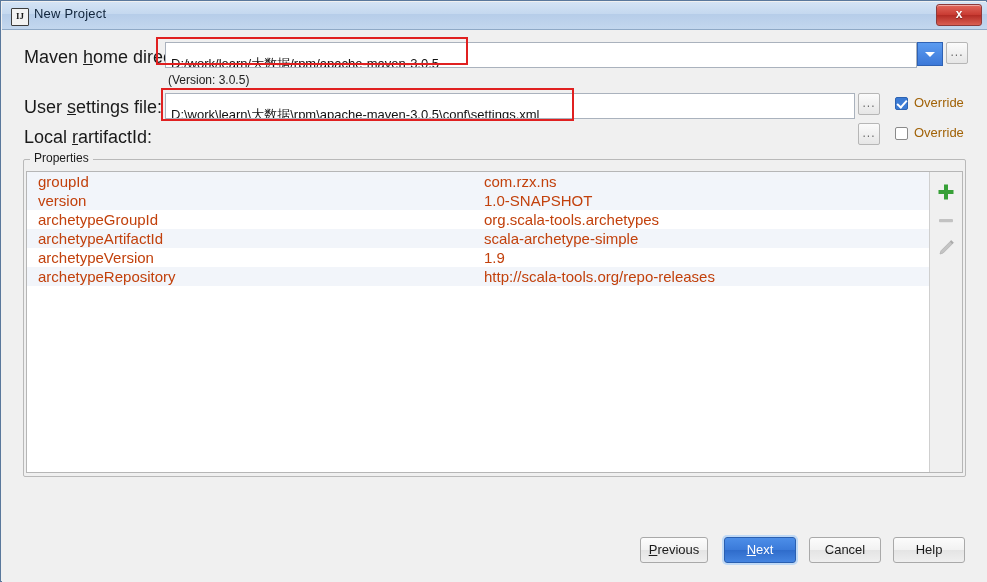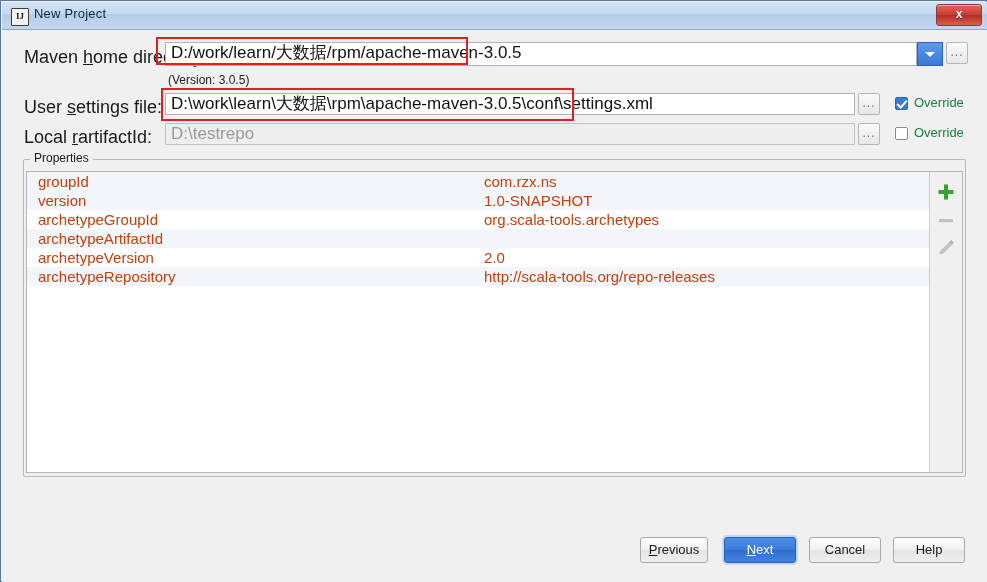--- a/index.html
+++ b/index.html
@@ -65,22 +65,22 @@
     font-size: 18px; color: #1a1a1a;
     white-space: nowrap;
   }
   .flabel u { text-decoration: underline; }
 
   .textfield {
     position: absolute;
     box-sizing: border-box;
     background: #ffffff;
     border: 1px solid #aab2bd;
-    font-size: 17px; color: #111;
-    padding: 1px 5px;
+    font-size: 13px; color: #111;
+    padding: 12px 5px;
     line-height: 18px;
     overflow: hidden; white-space: nowrap;
   }
   .textfield.disabled { background: #eeeeee; color: #9a9a9a; border-color: #c3c3c3; }
 
   .dropbtn {
     position: absolute;
     box-sizing: border-box;
     background: linear-gradient(to bottom,#5b9bf0,#3c78d8);
     border: 1px solid #2f62b4;
@@ -124,21 +124,21 @@
   .cbox.checked:after {
     content: "";
     position: absolute; left: 3px; top: 0px;
     width: 4px; height: 8px;
     border: solid #fff;
     border-width: 0 2px 2px 0;
     transform: rotate(42deg);
   }
   .cblabel {
     position: absolute; left: 19px; top: -1px;
-    font-size: 13px; color: #15803d; white-space: nowrap;
+    font-size: 13px; color: #a16207; white-space: nowrap;
   }
 
   .version-note {
     position: absolute;
     font-size: 12px; color: #222;
   }
 
   
   #props-group {
     position: absolute;
@@ -247,21 +247,20 @@
 
     <div class="flabel" style="left:22px; top:67px;"><span>User </span><u>s</u><span>ettings file:</span></div>
     <div class="textfield" style="left:163px; top:63px; width:690px; height:22px;">D:\work\learn\大数据\rpm\apache-maven-3.0.5\conf\settings.xml</div>
     <div class="browsebtn" style="left:856px; top:63px; width:22px; height:22px;">...</div>
     <div class="cbrow" style="left:893px; top:66px;">
       <span class="cbox checked"></span>
       <span class="cblabel">Override</span>
     </div>
 
     <div class="flabel" style="left:22px; top:97px;"><span>Local </span><u>r</u><span>artifactId:</span></div>
-    <div class="textfield disabled" style="left:163px; top:93px; width:690px; height:22px;">D:\testrepo</div>
     <div class="browsebtn" style="left:856px; top:93px; width:22px; height:22px;">...</div>
     <div class="cbrow" style="left:893px; top:96px;">
       <span class="cbox"></span>
       <span class="cblabel">Override</span>
     </div>
 
     <div id="props-group"></div>
     <div id="props-legend">Properties</div>
 
     <div id="table-wrap">
@@ -273,24 +272,25 @@
         <div class="trow alt">
             <span class="tkey">version</span>
             <span class="tval">1.0-SNAPSHOT</span>
           </div>
         <div class="trow">
             <span class="tkey">archetypeGroupId</span>
             <span class="tval">org.scala-tools.archetypes</span>
           </div>
         <div class="trow alt">
             <span class="tkey">archetypeArtifactId</span>
+            <span class="tval">scala-archetype-simple</span>
           </div>
         <div class="trow">
             <span class="tkey">archetypeVersion</span>
-            <span class="tval">2.0</span>
+            <span class="tval">1.9</span>
           </div>
         <div class="trow alt">
             <span class="tkey">archetypeRepository</span>
             <span class="tval">http://scala-tools.org/repo-releases</span>
           </div>
       </div>
 
       <div id="table-toolbar">
         <div class="tbtn" style="top:8px;">
           <svg width="24" height="24" viewBox="0 0 24 24">

